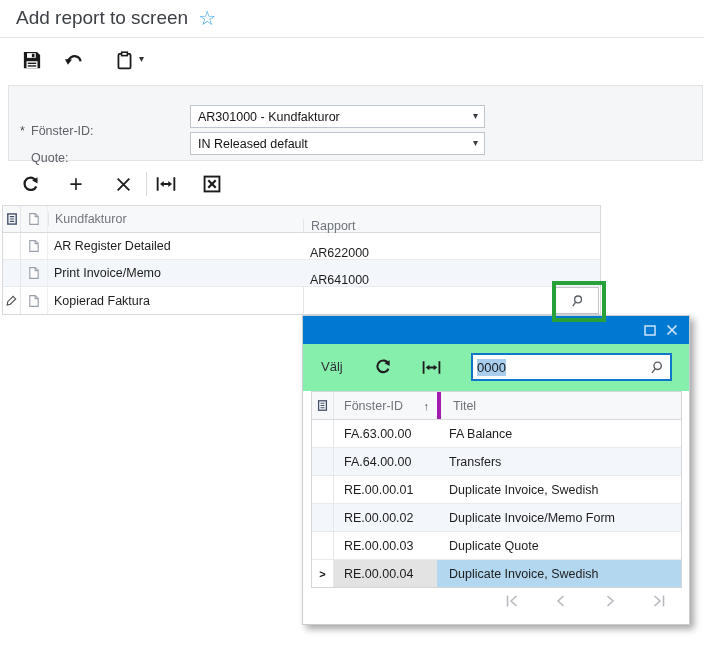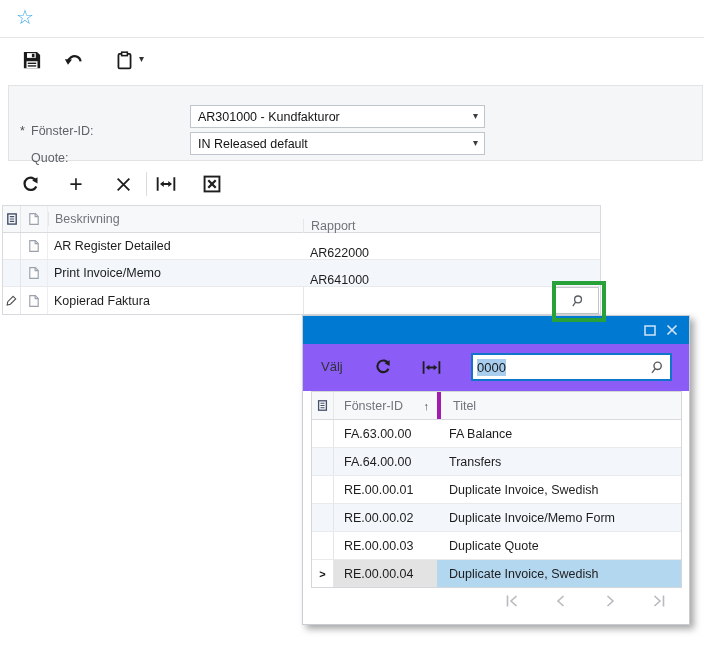--- a/index.html
+++ b/index.html
@@ -36,21 +36,21 @@
   .c-rapp{flex:1;padding-left:7px;white-space:nowrap;margin-top:13px;}
   .g-head .c-beskr,.g-head .c-rapp{border-left:1px solid #e4e6e9;}
   .edit-cell{flex:1;height:100%;background:#fff;position:relative;border-left:1px solid #e4e6e9;box-sizing:border-box;}
   .lookup-btn{position:absolute;right:1px;top:0;width:44px;height:100%;background:#fff;border:1px solid #c2c6cb;box-sizing:border-box;display:flex;align-items:center;justify-content:center;cursor:pointer;}
   
   .hl-box{position:absolute;left:552px;top:281px;width:54px;height:41px;border:4px solid var(--highlight-green,#28a13a);box-sizing:border-box;z-index:60;pointer-events:none;}
   
   .popup{position:absolute;left:302px;top:315px;width:388px;height:310px;background:#fff;border:1px solid #c9ccd0;box-sizing:border-box;box-shadow:4px 4px 7px rgba(0,0,0,0.35);z-index:20;}
   .pp-titlebar{height:28px;background:var(--titlebar-blue,#0079d2);position:relative;}
   .pp-win-btn{position:absolute;top:7px;width:14px;height:14px;display:flex;align-items:center;justify-content:center;color:#cfe4f7;cursor:pointer;}
-  .pp-toolbar{height:47px;position:relative;background:#8b5cf6;}
+  .pp-toolbar{height:47px;position:relative;background:#86efac;}
   .pp-select{position:absolute;left:18px;top:15px;color:#2f3237;font-size:13px;cursor:pointer;}
   .pp-tb-ico{position:absolute;top:12px;width:22px;height:22px;display:flex;align-items:center;justify-content:center;color:#1e1e1e;cursor:pointer;}
   .pp-search{position:absolute;left:168px;top:9px;width:201px;height:28px;border:2px solid #1076c9;box-sizing:border-box;background:#fff;display:flex;align-items:center;padding:0 26px 0 4px;cursor:text;}
   .pp-search .seltext{background:#a9cdec;color:#16191d;font-size:13px;padding:1px 0;}
   .pp-search .mag{position:absolute;right:6px;top:5px;}
   .pp-grid{position:absolute;left:8px;top:75px;width:371px;border:1px solid #d4d7da;box-sizing:border-box;}
   .pp-head{display:flex;height:27px;background:#f7f8fa;border-bottom:1px solid #d8dadd;color:#6f747b;}
   .pp-row{display:flex;height:27px;align-items:center;border-bottom:1px solid #e8eaec;background:#fff;cursor:pointer;}
   .pp-row.alt{background:#f3f7fb;}
   .pc-sel{width:22px;height:100%;display:flex;align-items:center;justify-content:center;border-right:1px solid #e4e6e9;box-sizing:border-box;flex:none;font-weight:bold;font-size:11px;color:#111;}
@@ -64,20 +64,21 @@
   .pp-pager{position:absolute;left:8px;right:8px;bottom:10px;height:26px;display:flex;justify-content:flex-end;align-items:center;gap:33px;padding-right:14px;}
   .pg-btn{width:16px;height:16px;color:#b7babf;cursor:pointer;display:flex;align-items:center;justify-content:center;}
   svg{display:block;}
 </style>
 </head>
 <body>
 
 <div class="screen">
 
   <div class="page-title">
+    <span>Add report to screen</span>
     <span class="fav-star">☆</span>
   </div>
   <div class="title-divider"></div>
 
   <div class="tb-btn" style="left:20px;">
     <span>
       <svg width="20" height="20" viewBox="0 0 16 16" fill="currentColor">
           <path d="M1.5 1.5 H12 L14.5 4 V14.5 H1.5 Z"></path>
           <rect x="4" y="2.5" width="7" height="3.8" fill="#fff"></rect>
           <rect x="7.9" y="3" width="2.1" height="2.8" fill="currentColor"></rect>
@@ -169,21 +170,21 @@
         </span>
       </div>
       <div class="c-ico">
         <span>
           <svg width="14" height="14" viewBox="0 0 16 16">
               <path d="M3.2 1.8 h6.3 l3.3 3.3 v9.1 h-9.6 z" fill="#fdfdfd" stroke="#9aa1aa" stroke-width="1.3"></path>
               <path d="M9.3 1.8 v3.5 h3.5" fill="none" stroke="#9aa1aa" stroke-width="1.3"></path>
             </svg>
         </span>
       </div>
-      <div class="c-beskr">Beskrivning</div>
+      <div class="c-beskr">Kundfakturor</div>
       <div class="c-rapp">Rapport</div>
     </div>
 
     <div class="g-row">
       <div class="c-sel"></div>
       <div class="c-ico">
           <span>
             <svg width="14" height="14" viewBox="0 0 16 16">
               <path d="M3.2 1.8 h6.3 l3.3 3.3 v9.1 h-9.6 z" fill="#fdfdfd" stroke="#9aa1aa" stroke-width="1.3"></path>
               <path d="M9.3 1.8 v3.5 h3.5" fill="none" stroke="#9aa1aa" stroke-width="1.3"></path>

